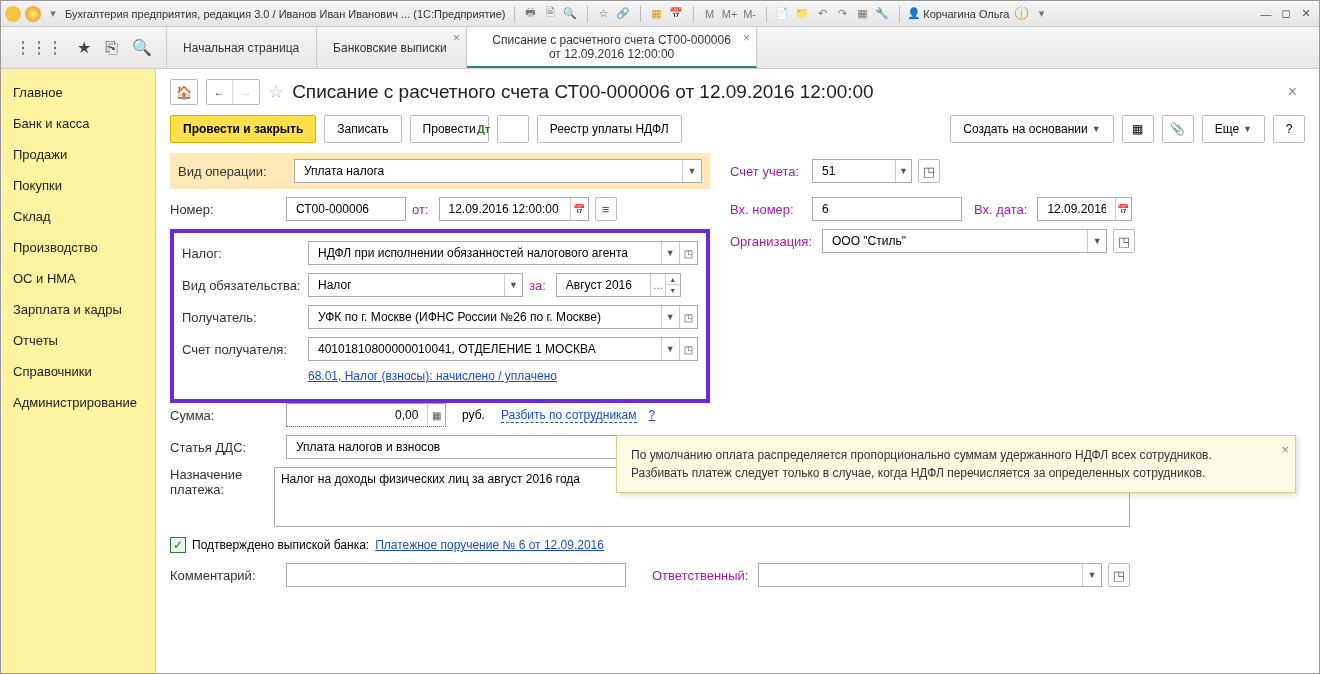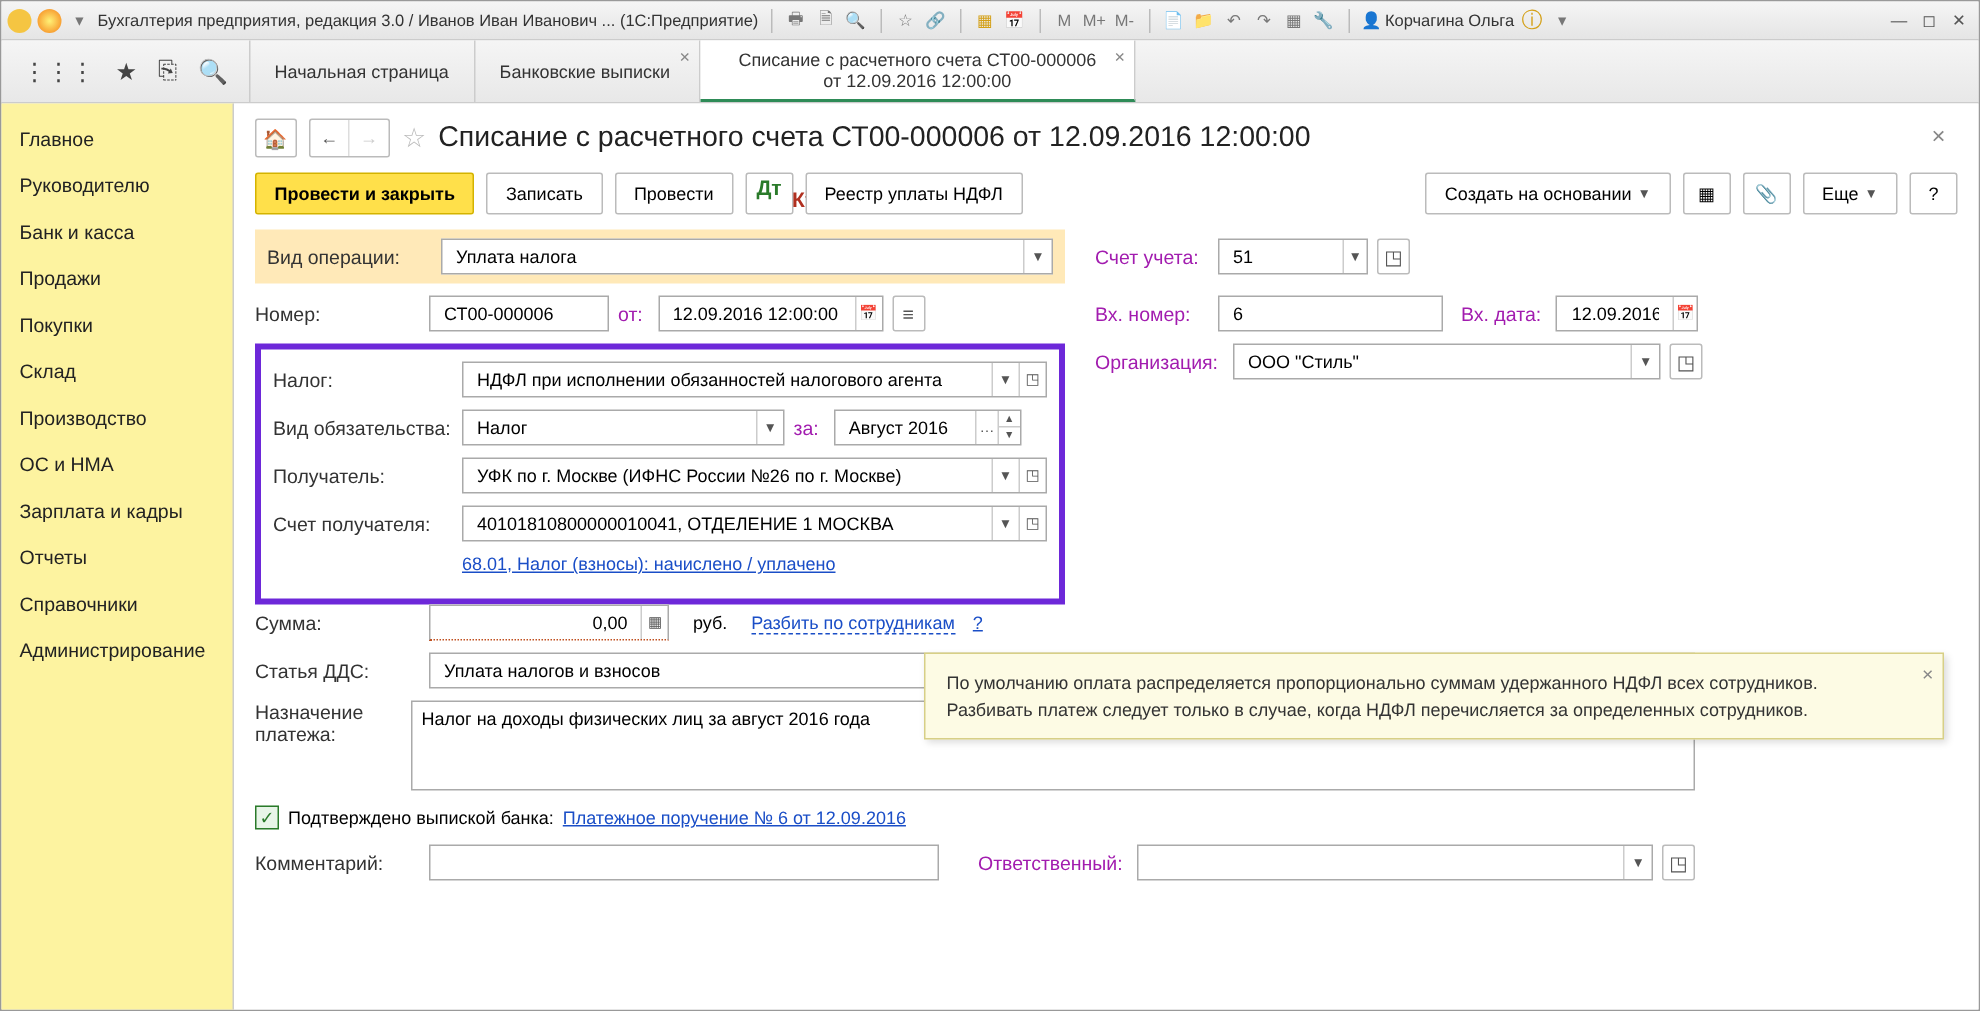--- a/index.html
+++ b/index.html
@@ -57,21 +57,21 @@
 .link { color:#1a4ec7; text-decoration:underline; cursor:pointer; }
 .link.dashed { text-decoration:none; border-bottom:1px dashed #1a4ec7; }
 .dotted-input { border:1px solid #aaa; border-bottom:1px dotted #c05020; }
 textarea { border:1px solid #aaa; width:100%; height:60px; padding:4px 6px; font-size:12px; font-family:Arial; resize:none; }
 .checkbox-row { display:flex; align-items:center; gap:6px; margin:10px 0; }
 .checkctrl { width:16px; height:16px; border:1px solid #2a7a2a; background:#e8f5e8; display:inline-flex; align-items:center; justify-content:center; color:#2a7a2a; font-size:12px; }
 
 .tooltip { position:absolute; background:#fdfbe4; border:1px solid #d7cf86; padding:10px 30px 10px 14px; font-size:12px; color:#333; box-shadow:2px 2px 5px rgba(0,0,0,0.15); line-height:1.5; }
 .tooltip .tx { position:absolute; top:4px; right:6px; color:#888; cursor:pointer; font-size:13px; }
 .cursor-arrow { position:absolute; font-size:16px; color:#000; pointer-events:none; }
-.dtkt { font-size:14px; line-height:8px; display:flex; flex-direction:column; }
+.dtkt { font-size:11px; line-height:8px; display:flex; flex-direction:row; }
 .dtkt .dt { color:#2a7a2a; font-weight:bold; }
 .dtkt .kt { color:#b03020; font-weight:bold;margin-left:46px; }
 .spin { display:flex; flex-direction:column; border-left:1px solid #ccc; }
 .spin span { width:14px; height:11px; font-size:7px; display:flex; align-items:center; justify-content:center; color:#555; cursor:pointer; }
 .spin span:first-child { border-bottom:1px solid #ccc; }
 </style>
 </head>
 <body>
 
 <div class="window">
@@ -134,21 +134,20 @@
         <span>от 12.09.2016 12:00:00</span>
         <span class="close">×</span>
       </div>
     </div>
   </div>
 
   <div class="body">
 
     <div class="sidebar">
       <div class="item">Главное</div>
-      <div class="item">Руководителю</div>
       <div class="item">Банк и касса</div>
       <div class="item">Продажи</div>
       <div class="item">Покупки</div>
       <div class="item">Склад</div>
       <div class="item">Производство</div>
       <div class="item">ОС и НМА</div>
       <div class="item">Зарплата и кадры</div>
       <div class="item">Отчеты</div>
       <div class="item">Справочники</div>
       <div class="item">Администрирование</div>

